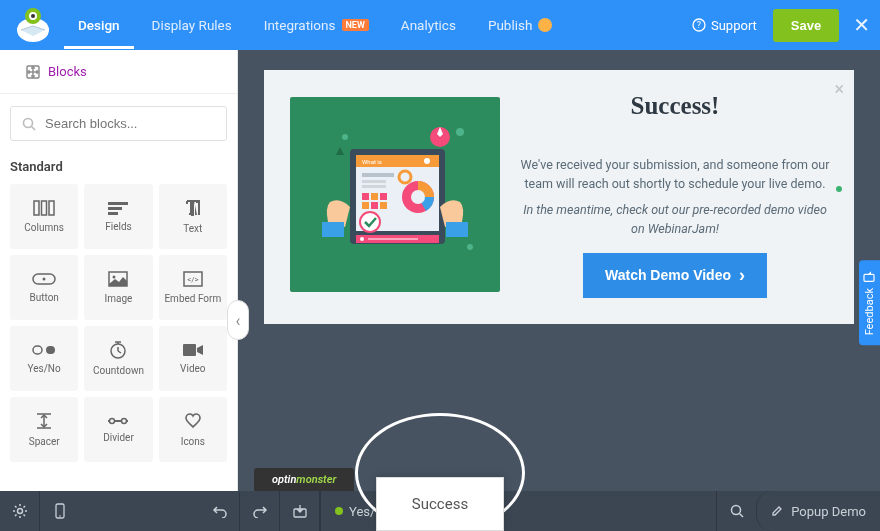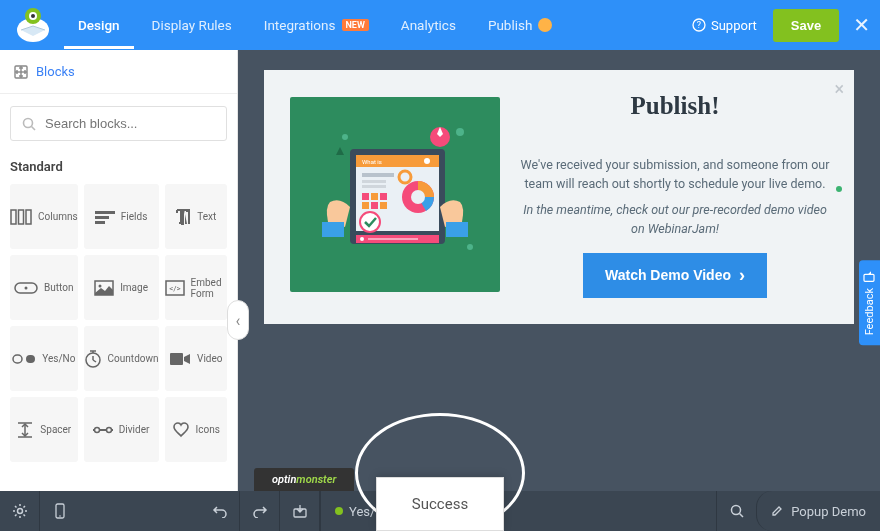--- a/index.html
+++ b/index.html
@@ -15,28 +15,28 @@
   .badge-new { background: #ff7b3a; color: #fff; font-size: 9px; padding: 1px 4px; border-radius: 2px; font-weight: 600; }
   .badge-dot { width: 14px; height: 14px; background: #ffb347; border-radius: 50%; display: inline-flex; align-items: center; justify-content: center; font-size: 9px; color: #fff; }
   .nav-spacer { flex: 1; }
   .support { display: flex; align-items: center; gap: 5px; margin-right: 16px; cursor: pointer; font-size: 13px; }
   .save-btn { background: #83c11f; color: #fff; border: none; padding: 9px 18px; border-radius: 3px; font-weight: 600; font-size: 13px; cursor: pointer; }
   .close-x { margin-left: 14px; cursor: pointer; color: rgba(255,255,255,0.9); font-size: 20px; }
 
   
   .main { display: flex; height: 441px; }
   .sidebar { width: 238px; background: #fff; border-right: 1px solid #e5e5e5; display: flex; flex-direction: column; }
-  .sidebar-header { padding: 14px 14px; border-bottom: 1px solid #eee; display: flex; align-items: center; gap: 8px; font-size: 13px; color: #3b82f6; }
+  .sidebar-header { padding: 14px 26px; border-bottom: 1px solid #eee; display: flex; align-items: center; gap: 8px; font-size: 13px; color: #a21caf; }
   .search-wrap { padding: 12px 10px; }
   .search-box { width: 100%; border: 1px solid #e0e0e0; border-radius: 3px; padding: 9px 10px 9px 34px; font-size: 13px; color: #888; background: #fff; }
   .search-container { position: relative; }
   .search-icon { position: absolute; left: 12px; top: 50%; transform: translateY(-50%); color: #bbb; }
   .section-label { padding: 6px 10px 10px; font-size: 13px; font-weight: 600; color: #444; }
   .blocks-grid { display: grid; grid-template-columns: repeat(3, 1fr); gap: 6px; padding: 0 10px; overflow-y: auto; }
-  .block-item { background: #f6f6f6; border-radius: 3px; height: 65px; display: flex; flex-direction: row; align-items: center; justify-content: center; gap: 6px; cursor: pointer; }
+  .block-item { background: #f6f6f6; border-radius: 3px; height: 65px; display: flex; flex-direction: column; align-items: center; justify-content: center; gap: 6px; cursor: pointer; }
   .block-item .icon { font-size: 20px; color: #666; }
   .block-item .label { font-size: 10px; color: #666; }
 
   
   .canvas-wrap { flex: 1; background: #475361; position: relative; display: flex; flex-direction: column; }
   .canvas-inner { margin: 16px 16px 0 16px; background: #475361; flex: 1; display: flex; align-items: flex-start; justify-content: center; position: relative; }
   .collapse-handle { position: absolute; left: -11px; top: 250px; width: 22px; height: 40px; background: #fff; border: 1px solid #ddd; border-radius: 11px; display: flex; align-items: center; justify-content: center; cursor: pointer; z-index: 20; }
   .collapse-handle::before { content: "‹"; color: #888; font-size: 16px; }
   
   .popup-card { background: #f0f3f5; width: 590px; margin-top: 4px; padding: 22px 22px 26px 26px; position: relative; display: flex; gap: 18px; align-items: center; }
@@ -310,21 +310,21 @@
             <circle cx="70" cy="115" r="10" fill="#fff" stroke="#f54b7a" stroke-width="2"></circle>
             <path d="M65 115 L69 119 L76 111" fill="none" stroke="#2d8c5e" stroke-width="2.5"></path>
 
             <path d="M30 95 Q25 100 28 115 L45 120 L50 100 Q40 90 30 95 Z" fill="#f9c89b"></path>
             <path d="M160 95 Q165 100 162 115 L145 120 L140 100 Q150 90 160 95 Z" fill="#f9c89b"></path>
             <rect x="22" y="115" width="22" height="15" fill="#3aa0e8"></rect>
             <rect x="146" y="115" width="22" height="15" fill="#3aa0e8"></rect>
           </svg>
         </div>
         <div class="popup-right">
-          <div class="popup-title">Publish!</div>
+          <div class="popup-title">Success!</div>
           <div class="popup-text">
             <span>We've received your submission, and someone from our team will reach out shortly to schedule your live demo.</span>
             <span class="popup-dot"></span>
           </div>
           <div class="popup-text2">In the meantime, check out our pre-recorded demo video on WebinarJam!</div>
           <button class="demo-btn">Watch Demo Video</button>
         </div>
       </div>
     </div>
     <div class="canvas-brand">

